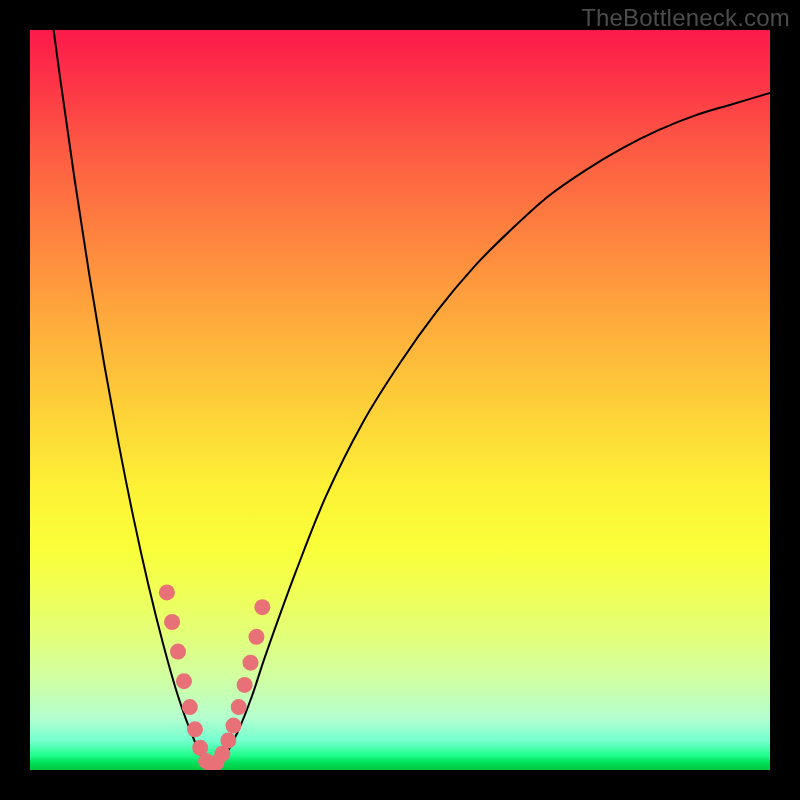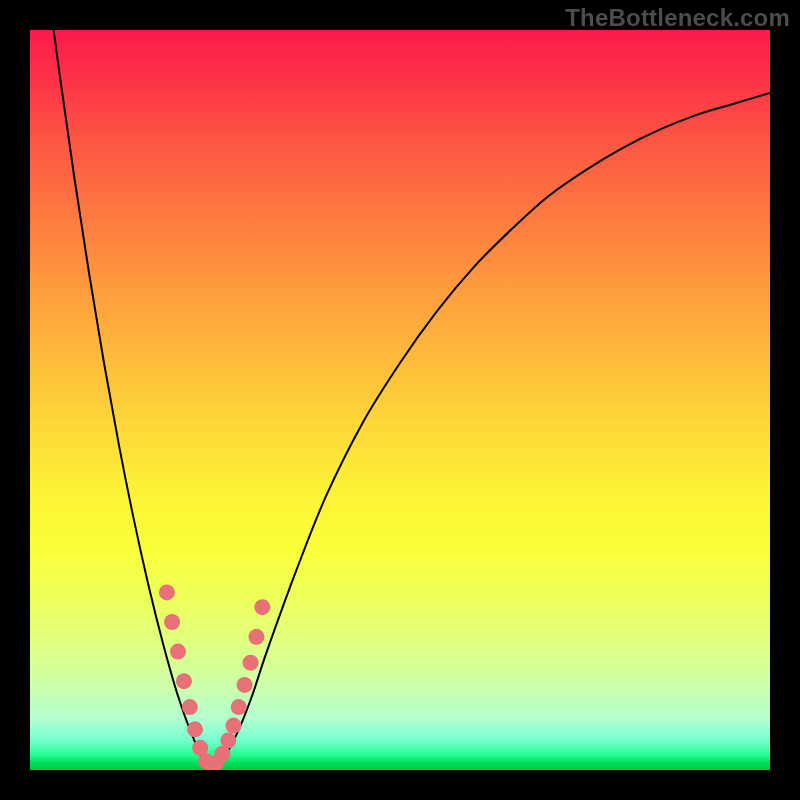--- a/index.html
+++ b/index.html
@@ -15,21 +15,21 @@
     height: 800px;
     background: #000;
     position: relative;
   }
   .watermark {
     position: absolute;
     top: 4px;
     right: 10px;
     color: #4c4c4c;
     font-size: 24px;
-    font-weight: 700;
+    font-weight: 400;
     letter-spacing: 0.2px;
     z-index: 5;
   }
   .plot {
     position: absolute;
     left: 30px;
     top: 30px;
     width: 740px;
     height: 740px;
     overflow: hidden;

